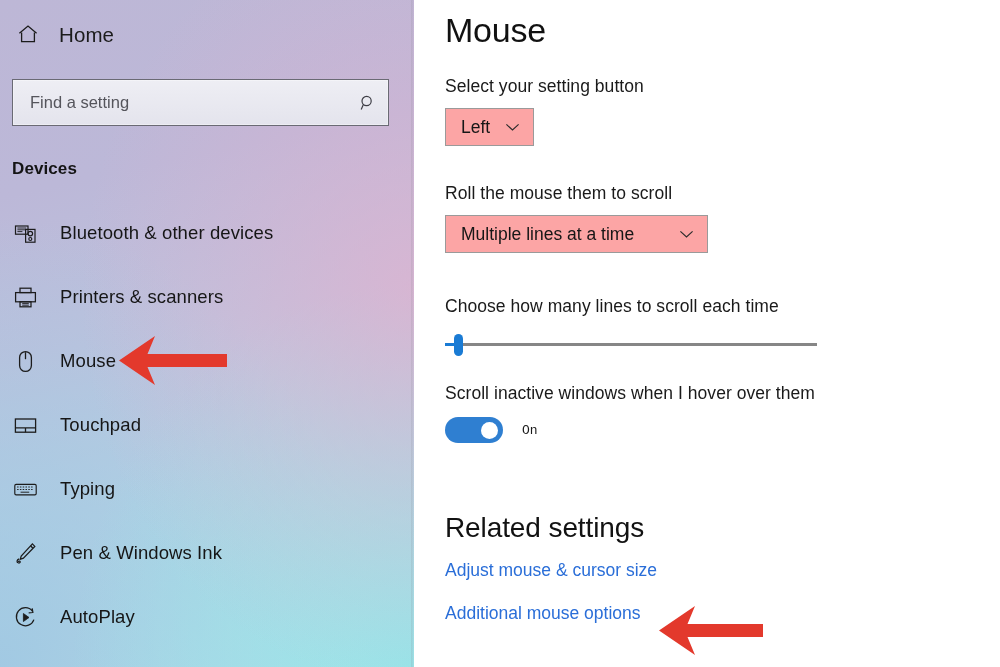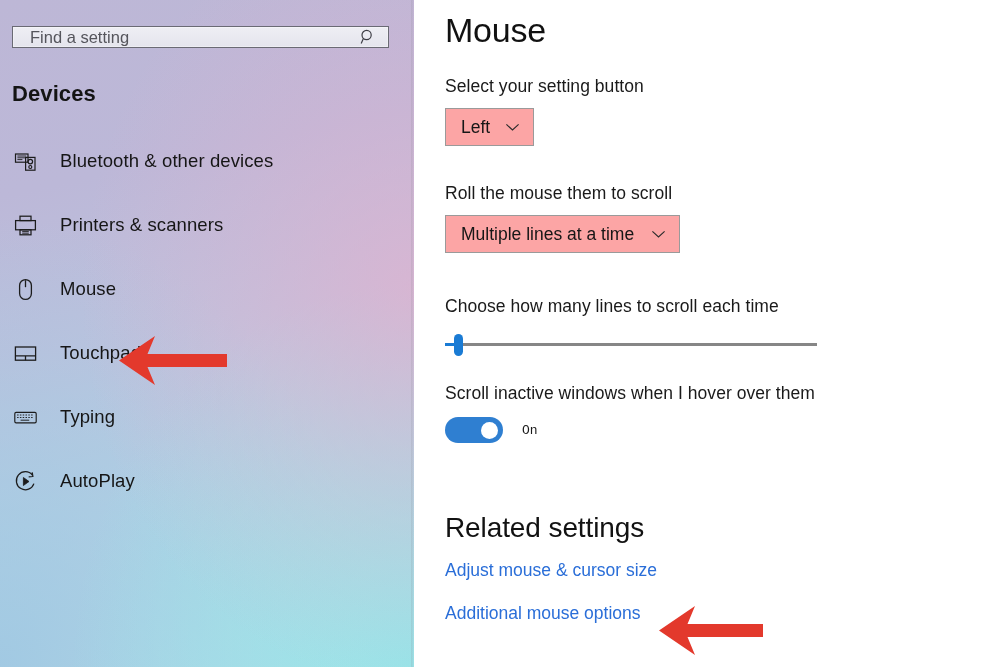--- a/index.html
+++ b/index.html
@@ -53,21 +53,21 @@
   }
   .home-row .label {
     font-size: 20.5px;
     color: #1b1b1b;
     letter-spacing: 0.1px;
   }
 
   .search-wrap {
     margin: 26px 0 0 12px;
     width: 377px;
-    height: 22px;
+    height: 47px;
     box-sizing: border-box;
     border: 1px solid #6a6a74;
     background: linear-gradient(180deg, #eeeef4 0%, #e4e4ed 100%);
     display: flex;
     align-items: center;
     padding: 0 10px 0 17px;
     position: relative;
     box-shadow: inset 0 0 0 1px rgba(255,255,255,0.35);
     gap: 13px;
   }
@@ -78,21 +78,21 @@
     background: transparent;
     font-family: "Liberation Sans", sans-serif;
     font-size: 16.5px;
     color: #4b4b52;
     padding: 0;
   }
   .search-wrap input::placeholder { color: #55555c; opacity: 1; }
 
   .section-title {
     margin: 33px 0 0 12px;
-    font-size: 22px;
+    font-size: 17px;
     font-weight: bold;
     color: #141414;
     letter-spacing: 0.1px;
   }
 
   .nav { margin-top: 22px; }
   .nav-item {
     display: flex;
     align-items: center;
     height: 64px;
@@ -151,21 +151,21 @@
     cursor: default;
     font-size: 17.5px;
     color: #161616;
   }
   .combo .chev { display: inline-flex; color: #2b2b2b; }
 
   .block-primary { margin-top: 26px; }
   .block-primary .combo { margin-top: 11px; width: 89px; }
 
   .block-wheel { margin-top: 37px; }
-  .block-wheel .combo { margin-top: 11px; width: 235px; }
+  .block-wheel .combo { margin-top: 11px; width: 263px; }
 
   .block-lines { margin-top: 43px; }
   .slider {
     position: relative;
     margin-top: 17px;
     width: 372px;
     height: 22px;
   }
   .slider-track {
     position: absolute;
@@ -252,20 +252,29 @@
   #arrow-mouse { left: 117px; top: 334px; }
   #arrow-options { left: 657px; top: 604px; }
 </style>
 </head>
 <body>
 
 <div class="app">
 
   <div class="sidebar">
 
+    <div class="home-row">
+      <span class="nav-icon" style="width:26px;height:26px;">
+        <svg width="24" height="24" viewBox="0 0 24 24" fill="none" stroke="#1b1b1b" stroke-width="1.3">
+          <path d="M3.4 11.2 L12 4.1 L20.6 11.2"></path>
+          <path d="M5.6 10.4 V19.6 H18.4 V10.4"></path>
+        </svg>
+      </span>
+      <span class="label">Home</span>
+    </div>
 
     <div class="search-wrap">
       <input type="text" placeholder="Find a setting" style="">
       <span style="display:inline-flex;">
         <svg width="20" height="20" viewBox="0 0 20 20" fill="none" stroke="#3d3d45" stroke-width="1.2">
           <circle cx="8.6" cy="8" r="4.6"></circle>
           <path d="M5.4 11.6 L3.2 16.4"></path>
         </svg>
       </span>
     </div>
@@ -324,20 +333,30 @@
           <svg width="25" height="25" viewBox="0 0 25 25" fill="none" stroke="#1c1c1c" stroke-width="1.15">
             <rect x="1.8" y="7.4" width="21.4" height="10.4" rx="1.3"></rect>
             <path d="M4.1 10 H5.6 M6.9 10 H8.4 M9.7 10 H11.2 M12.5 10 H14 M15.3 10 H16.8 M18.1 10 H19.6
                      M4.1 12.5 H5.6 M6.9 12.5 H8.4 M9.7 12.5 H11.2 M12.5 12.5 H14 M15.3 12.5 H16.8 M18.1 12.5 H19.6
                      M7.6 15.2 H16.2" stroke-width="0.95"></path>
           </svg>
         </span>
         <span class="nav-label">Typing</span>
       </div>
 
+      <div class="nav-item">
+        <span class="nav-icon">
+          <svg width="25" height="25" viewBox="0 0 25 25" fill="none" stroke="#1c1c1c" stroke-width="1.25">
+            <path d="M19.4 2.9 L21.8 5.4 L10.4 17.2 L7.3 18.3 L8.2 15.1 Z"></path>
+            <path d="M17.6 4.8 L19.9 7.2"></path>
+            <path d="M6.2 17.8 C3.6 18.6 3.2 21.6 5.6 22 C7.2 22.2 7.8 20.6 6.6 20.2 C5.8 19.9 5.2 20.5 5.5 21"></path>
+          </svg>
+        </span>
+        <span class="nav-label">Pen &amp; Windows Ink</span>
+      </div>
 
       <div class="nav-item">
         <span class="nav-icon">
           <svg width="25" height="25" viewBox="0 0 25 25" fill="none" stroke="#1c1c1c" stroke-width="1.25">
             <path d="M20.9 14.6 A9 9 0 1 1 19.4 6.1"></path>
             <path d="M19.2 3.4 L19.9 7.5 L15.7 7.8" stroke-linejoin="round"></path>
             <path d="M10.4 8.5 L16 12.5 L10.4 16.5 Z" fill="#1c1c1c" stroke-width="0.8"></path>
           </svg>
         </span>
         <span class="nav-label">AutoPlay</span>

